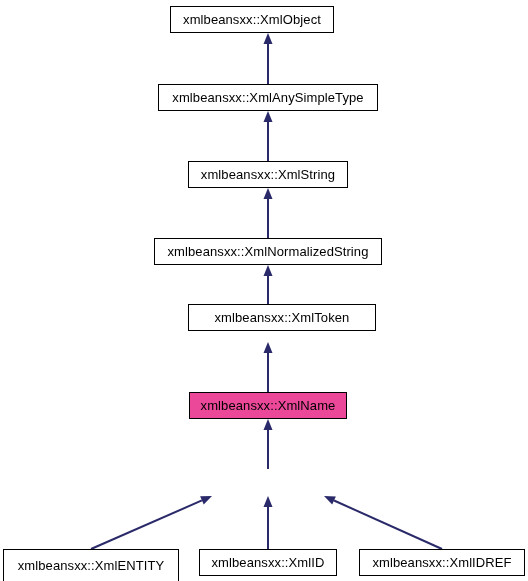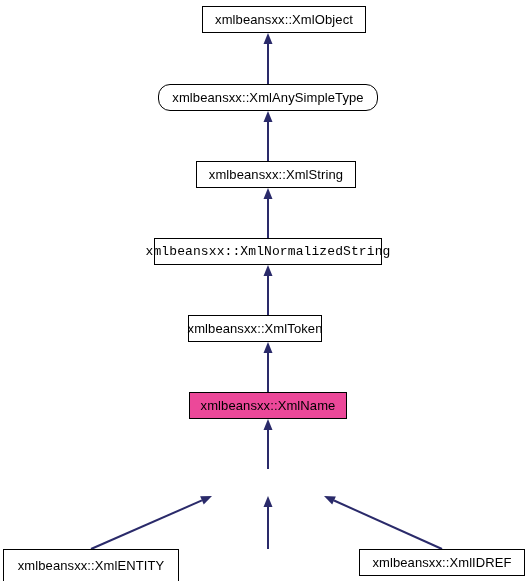--- a/index.html
+++ b/index.html
@@ -84,37 +84,40 @@
       </g>
       <g>
         <line x1="268" y1="549" x2="268" y2="507" stroke="#2a2a6a" stroke-width="2"></line>
         <polygon points="268,496 272.5,507 263.5,507" fill="#2a2a6a"></polygon>
       </g>
       <g>
         <line x1="442" y1="549" x2="334.03431630631275" y2="500.50693867995403" stroke="#2a2a6a" stroke-width="2"></line>
         <polygon points="324,496 335.8780639481121,496.4019911000988 332.19056866451336,504.61188625980924" fill="#2a2a6a"></polygon>
       </g>
     </svg>
-<div class="node" style="left: 202px; top: 6px; width: 164px; height: 27px;">
+<div class="node" style="left: 170px; top: 6px; width: 164px; height: 27px;">
       <span class="node-label">xmlbeansxx::XmlObject</span>
     </div>
-    <div class="node" style="left: 158px; top: 84px; width: 220px; height: 27px; border-radius: 12px;">
+    <div class="node" style="left: 158px; top: 84px; width: 220px; height: 27px;">
       <span class="node-label">xmlbeansxx::XmlAnySimpleType</span>
     </div>
-    <div class="node" style="left: 188px; top: 161px; width: 160px; height: 27px; margin-left: 8px;">
+    <div class="node" style="left: 188px; top: 161px; width: 160px; height: 27px;">
       <span class="node-label">xmlbeansxx::XmlString</span>
     </div>
-    <div class="node" style="left: 154px; top: 238px; width: 228px; height: 27px; font-family: Liberation Mono, monospace;">
+    <div class="node" style="left: 154px; top: 238px; width: 228px; height: 27px;">
       <span class="node-label">xmlbeansxx::XmlNormalizedString</span>
     </div>
-    <div class="node" style="left: 188px; top: 315px; width: 134px; height: 27px; text-align: right;">
+    <div class="node" style="left: 188px; top: 304px; width: 188px; height: 27px; text-align: right;">
       <span class="node-label">xmlbeansxx::XmlToken</span>
     </div>
     <div class="node highlight" style="left: 189px; top: 392px; width: 158px; height: 27px;">
       <span class="node-label">xmlbeansxx::XmlName</span>
     </div>
     <div class="node" style="left: 3px; top: 549px; width: 176px; height: 34px;">
       <span class="node-label">xmlbeansxx::XmlENTITY</span>
     </div>
+    <div class="node" style="left: 199px; top: 549px; width: 138px; height: 27px;">
+      <span class="node-label">xmlbeansxx::XmlID</span>
+    </div>
     <div class="node" style="left: 359px; top: 549px; width: 166px; height: 27px;">
       <span class="node-label">xmlbeansxx::XmlIDREF</span>
     </div>
   </div>
 
 </body></html>

